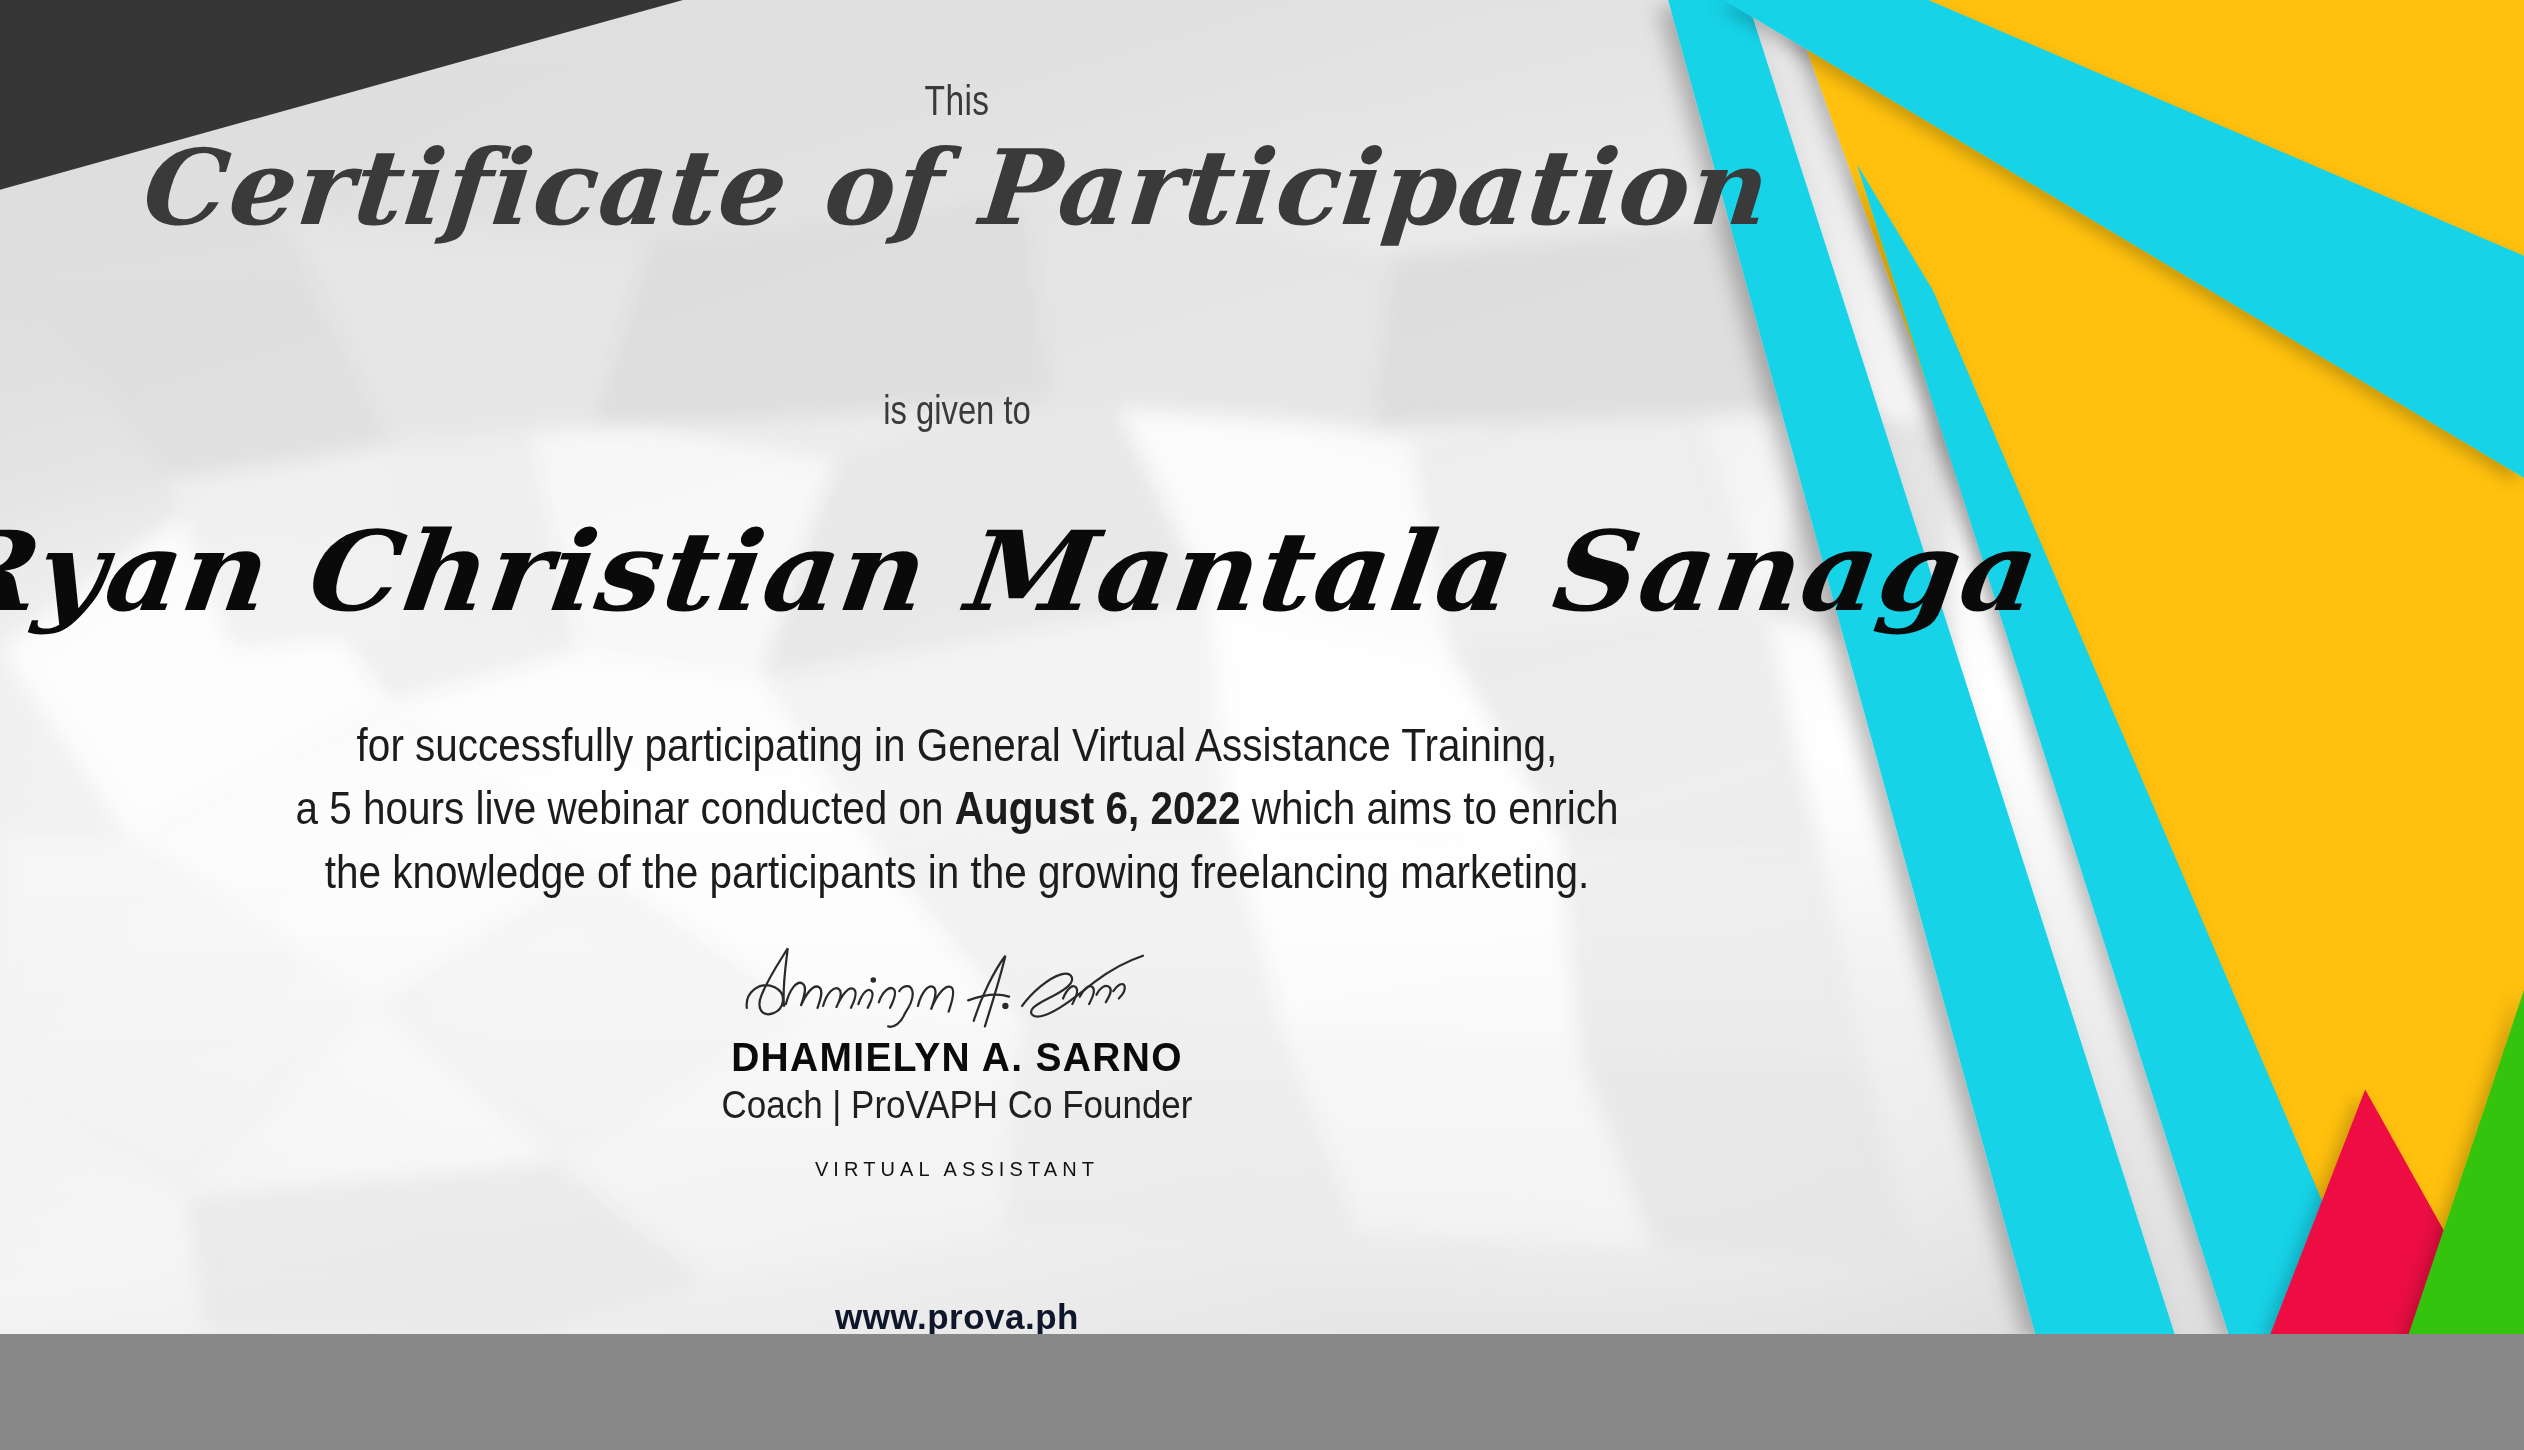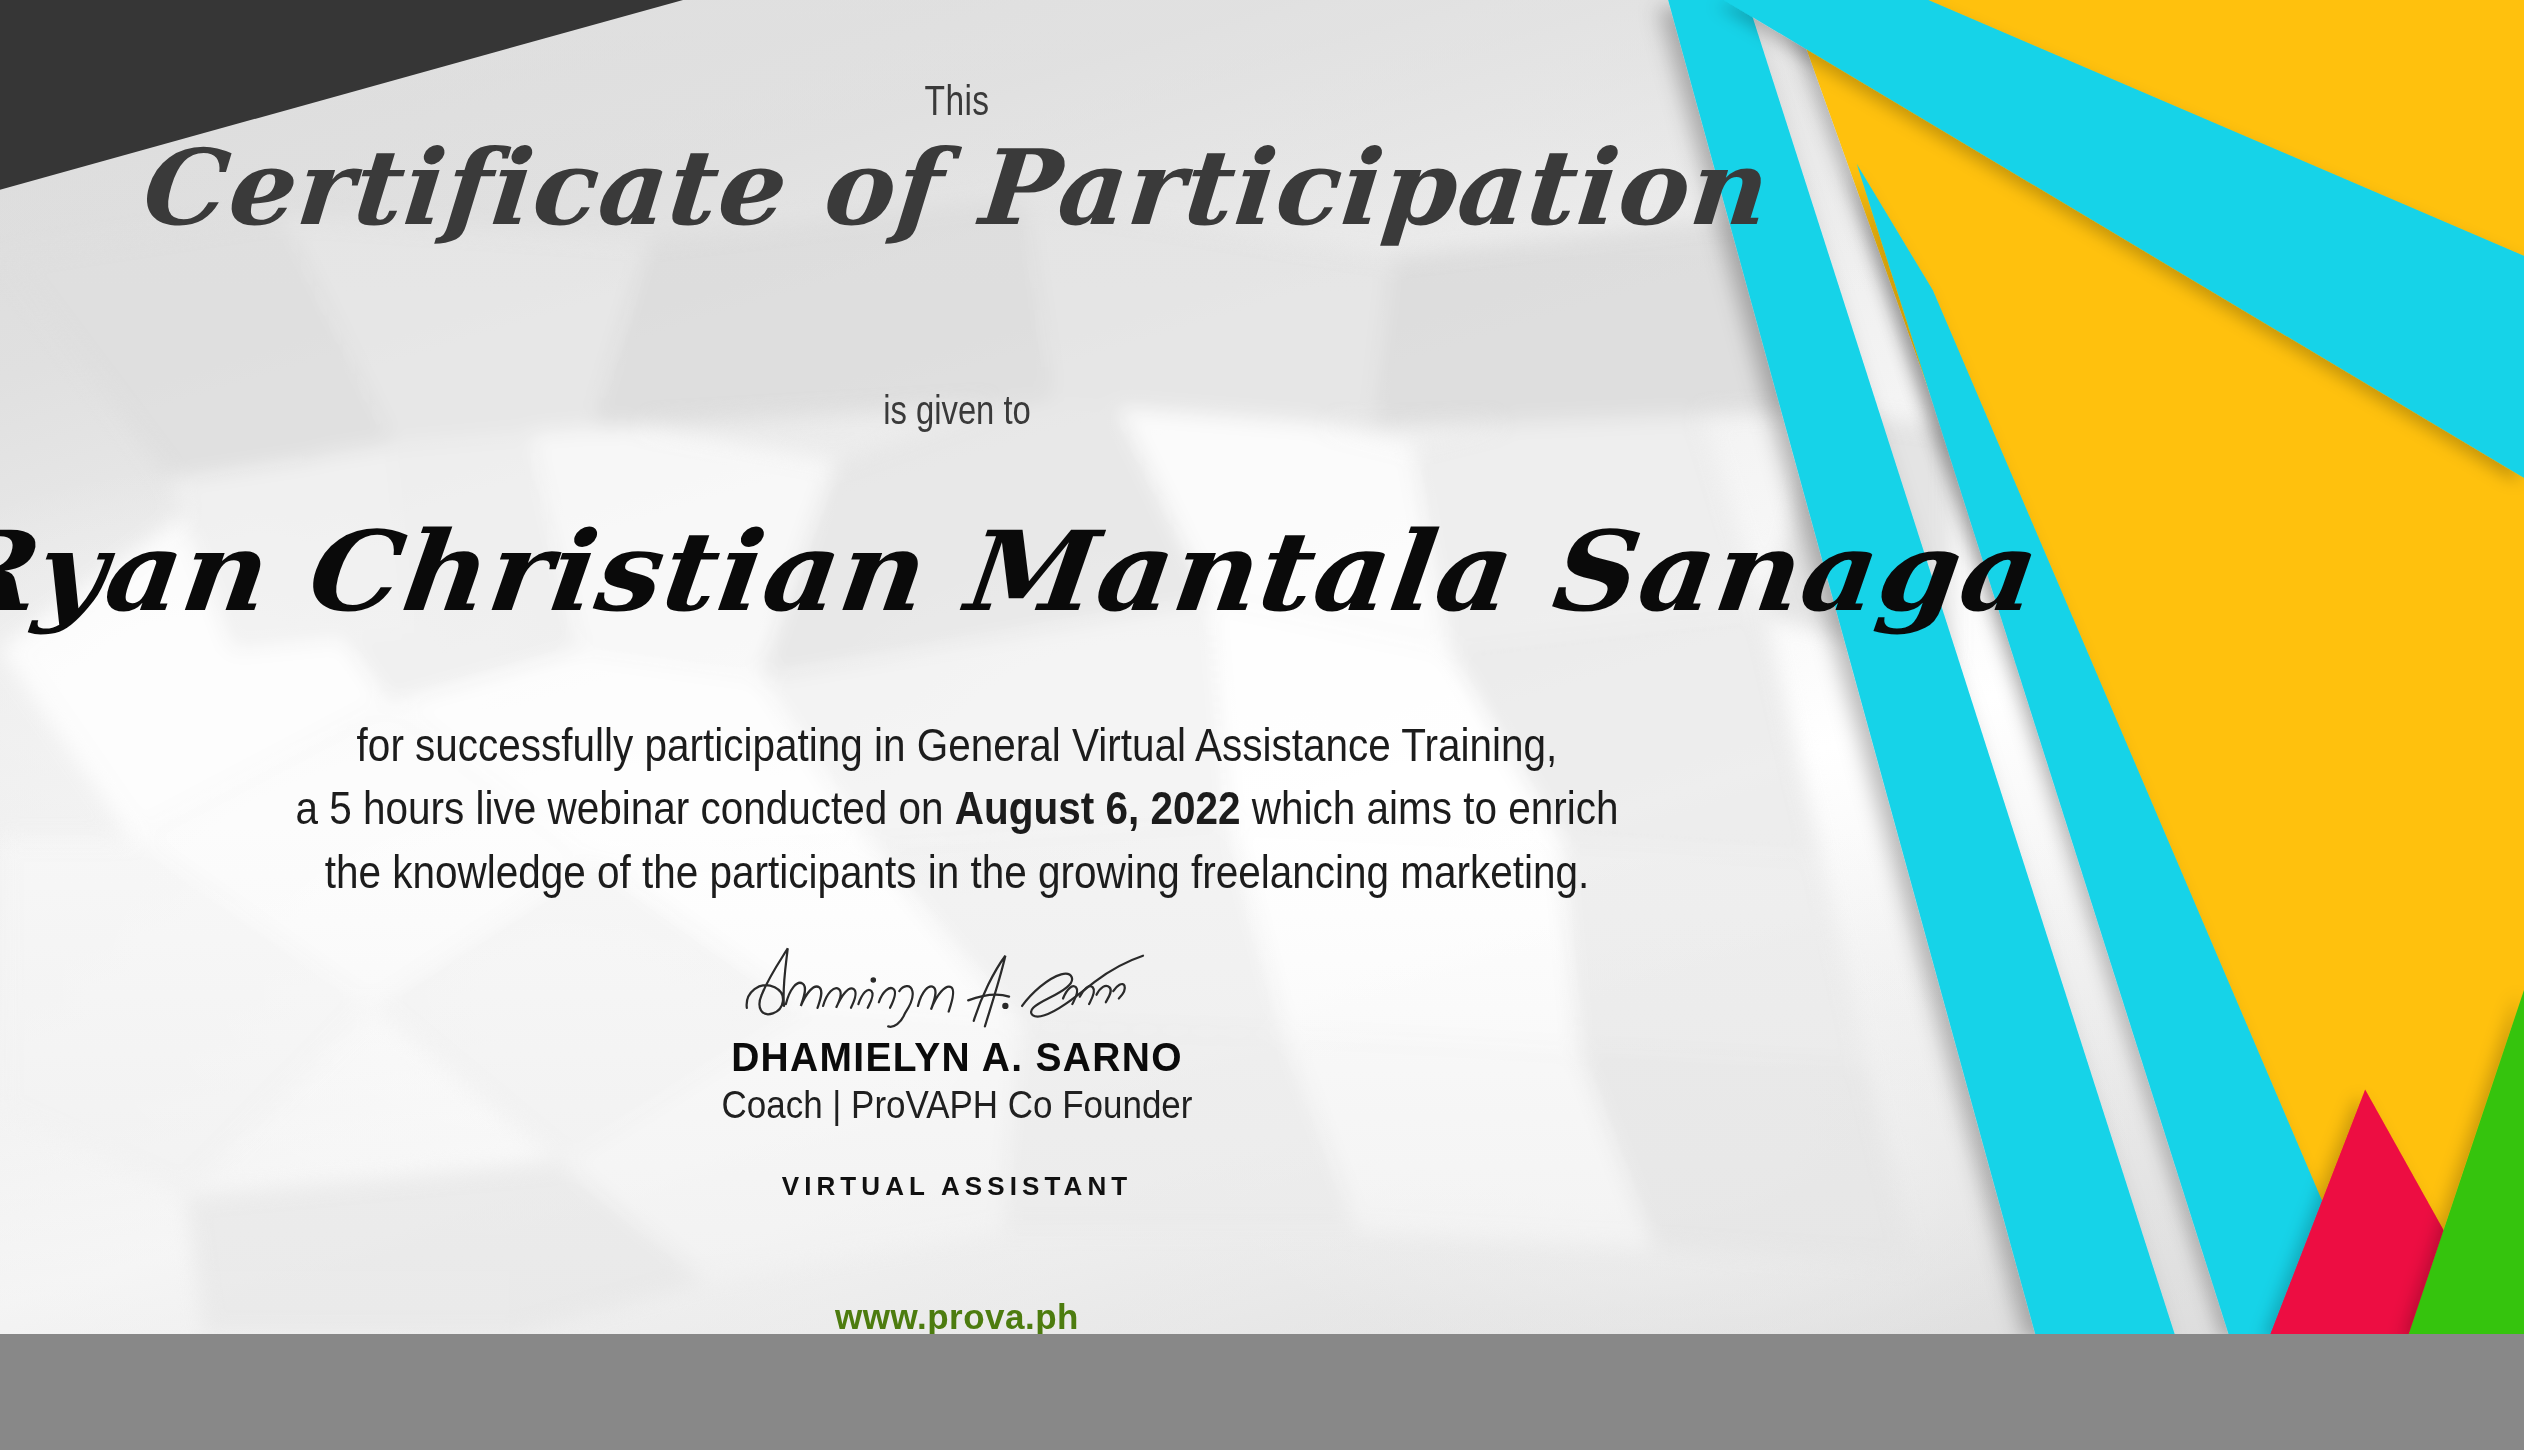--- a/index.html
+++ b/index.html
@@ -146,33 +146,33 @@
     margin-left:1.9px;
   }
   .logo-dot{
     position:absolute;
     width:32px;height:32px;
     border-radius:50%;
     background:#000;
     right:22px;bottom:13px;
   }
   .logo-sub{
-    font-size:26px;
-    font-weight:700;
+    font-size:20px;
+    font-weight:400;
     letter-spacing:5.1px;
     color:#111;
-    margin-top:19px;
+    margin-top:5px;
     white-space:nowrap;
   }
   .logo-url{
     position:absolute;left:0;right:0;top:1297px;
     font-size:35px;
     font-weight:700;
     letter-spacing:0.5px;
-    color:#4d7c0f;
+    color:#0f172a;
   }
 </style>
 </head>
 <body>
 
 <div id="cert">
 
   <div class="bg-base"></div>
 
   <div class="poly">

